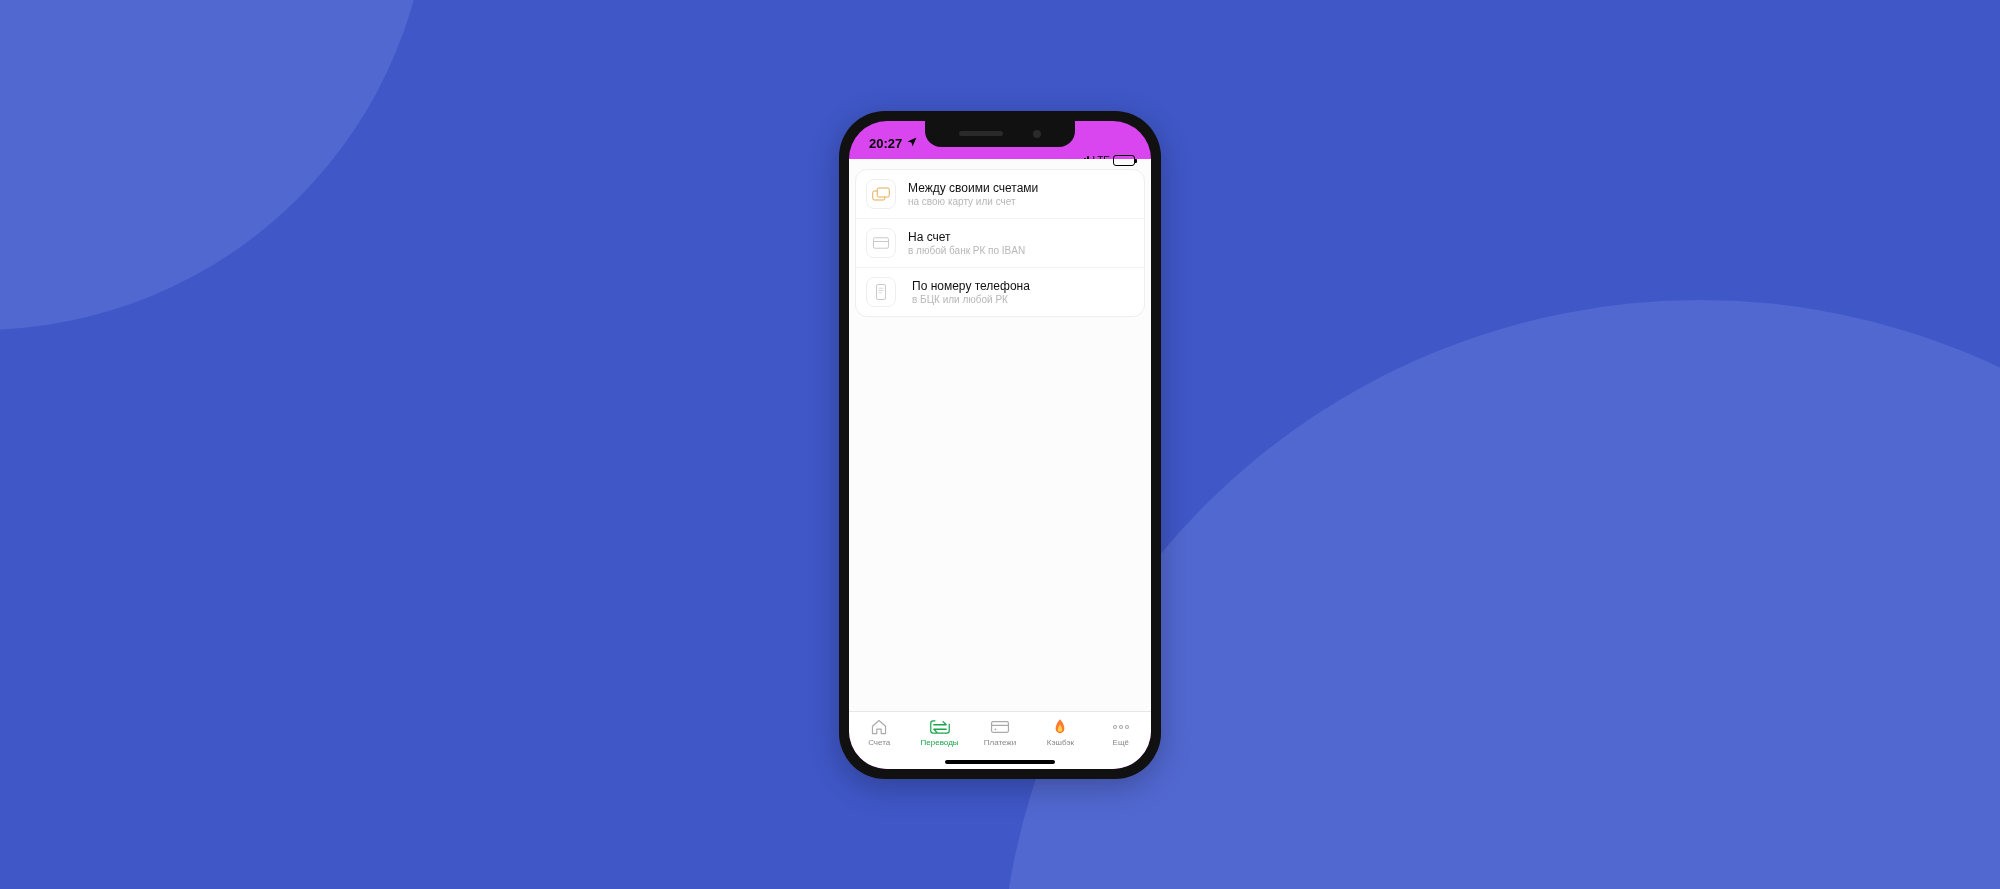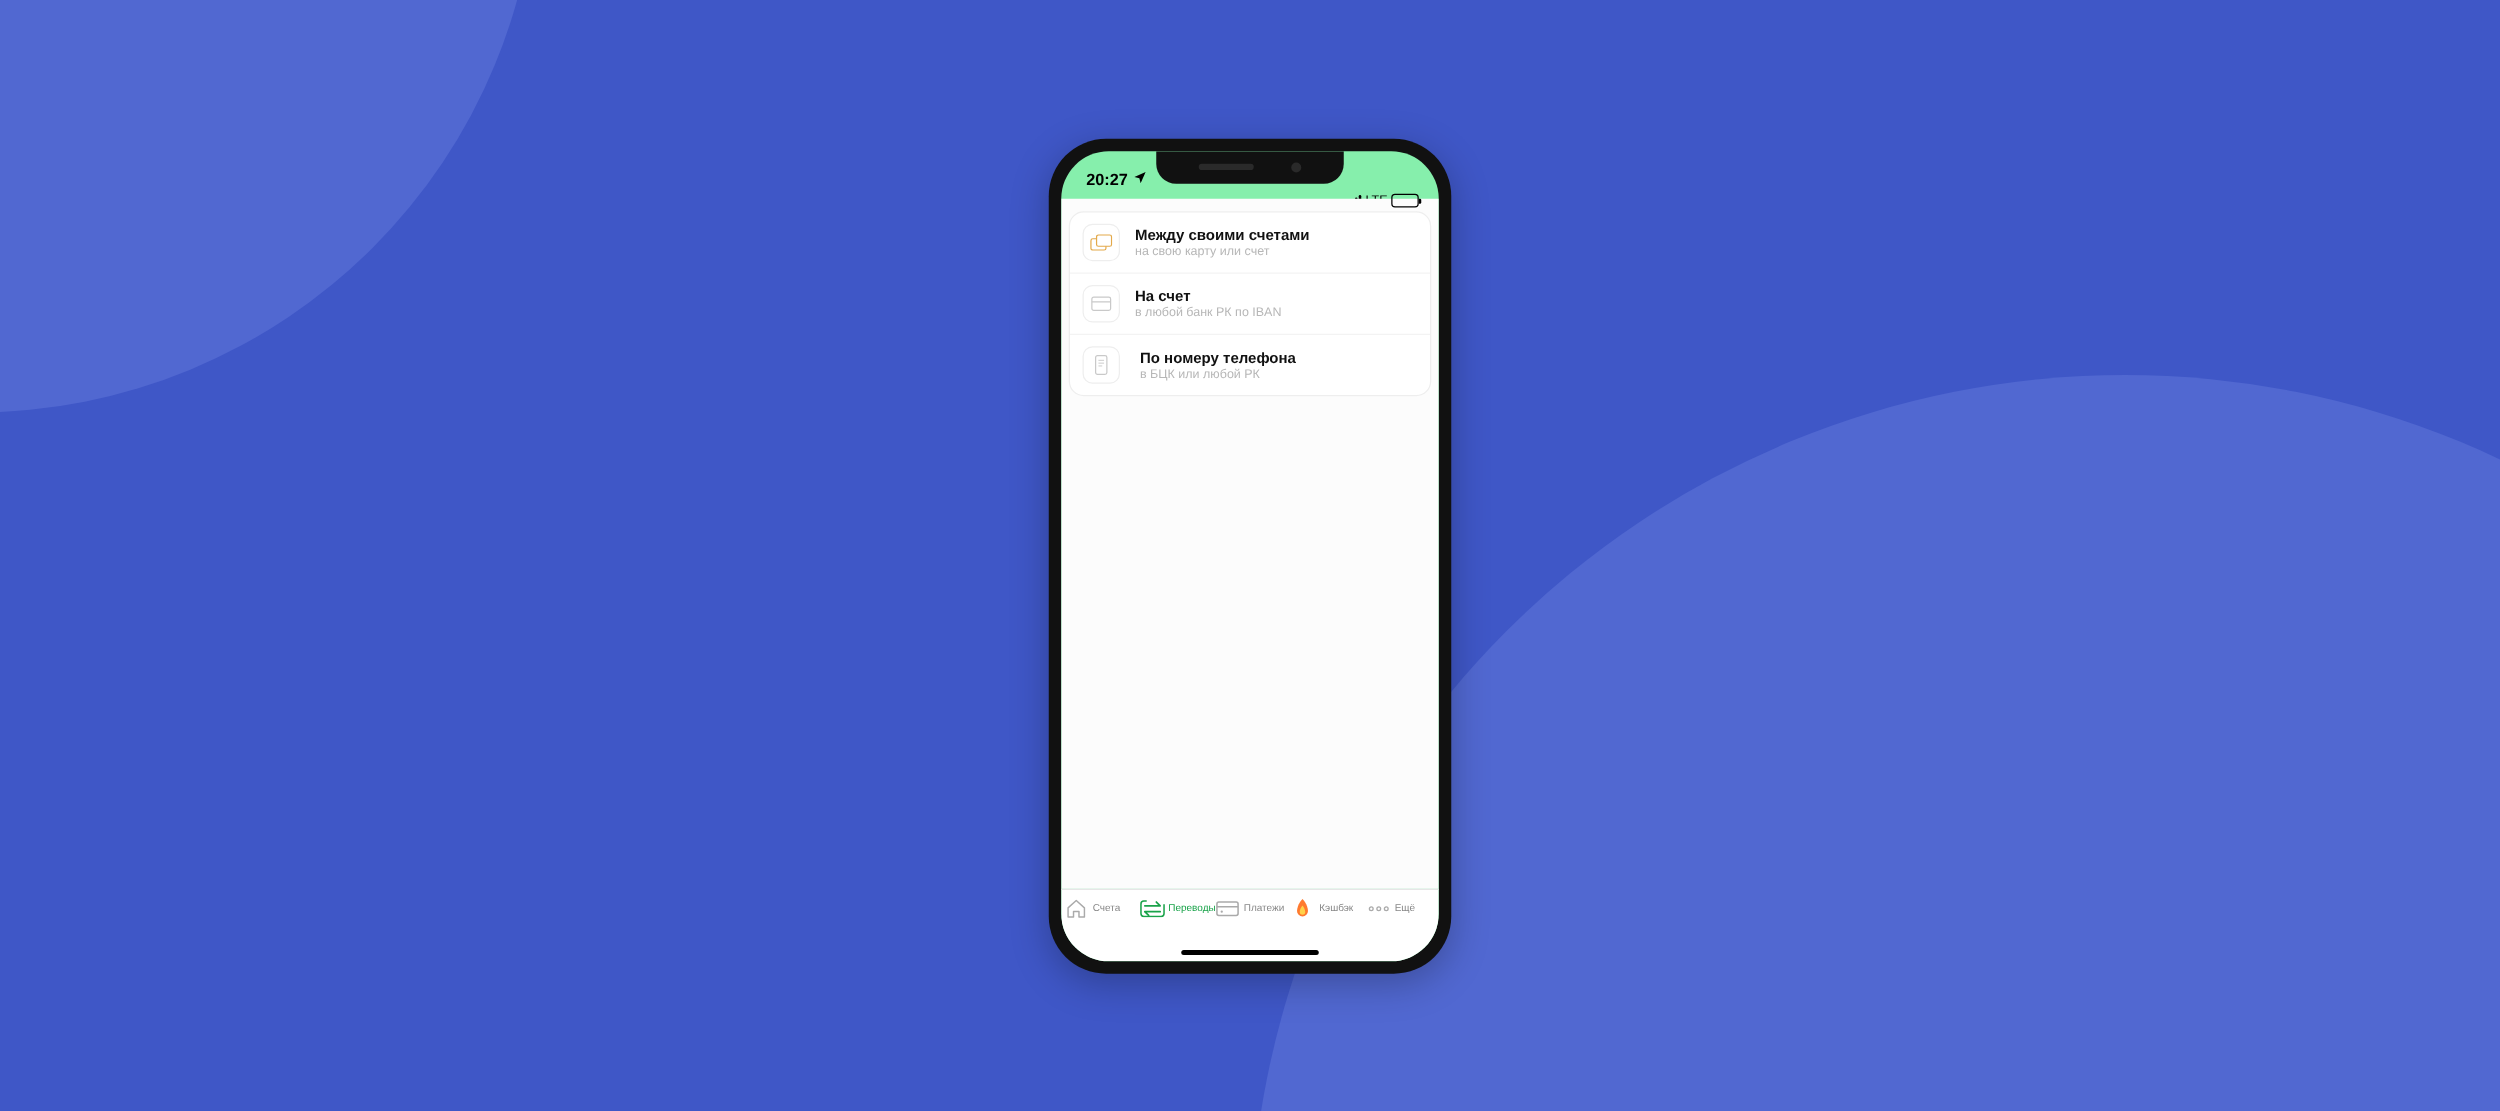--- a/index.html
+++ b/index.html
@@ -28,21 +28,21 @@
     left: 50%; top: 50%;
     transform: translate(-50%, -50%);
     width: 322px; height: 668px;
     background: #111;
     border-radius: 46px;
     padding: 10px;
     box-shadow: 0 8px 30px rgba(0,0,0,0.25);
   }
   .bezel {
     width: 100%; height: 100%;
-    background: #86efac;
+    background: #d946ef;
     border-radius: 38px;
     overflow: hidden;
     position: relative;
     display: flex;
     flex-direction: column;
   }
   .notch {
     position: absolute;
     top: 0; left: 50%;
     transform: translateX(-50%);
@@ -146,33 +146,33 @@
   }
   .row:last-child { border-bottom: none; gap: 16px; }
   .row-icon {
     width: 30px; height: 30px;
     border: 1px solid #eee;
     border-radius: 8px;
     display: flex; align-items: center; justify-content: center;
     flex-shrink: 0;
   }
   .row-text { display: flex; flex-direction: column; }
-  .row-title { font-size: 12px; font-weight: 700; color: #111; }
+  .row-title { font-size: 12px; font-weight: 400; color: #111; }
   .row-sub { font-size: 10px; color: #b7b7b7; margin-top: 1px; }
   .tabbar {
     height: 58px;
     border-top: 1px solid #e6e6e6;
     display: flex;
     justify-content: space-around;
     align-items: flex-start;
     padding-top: 7px;
     background: #fff;
   }
   .tab {
-    display: flex; flex-direction: row; align-items: center;
+    display: flex; flex-direction: column; align-items: center;
     gap: 3px;
     width: 56px;
     cursor: pointer;
   }
   .tab-icon { width: 20px; height: 16px; display:flex; align-items:center; justify-content:center; }
   .tab-label { font-size: 8px; color: #888; }
   .tab.active .tab-label { color: #1aa34a; }
   .home-indicator {
     position: absolute;
     bottom: 5px; left: 50%;

